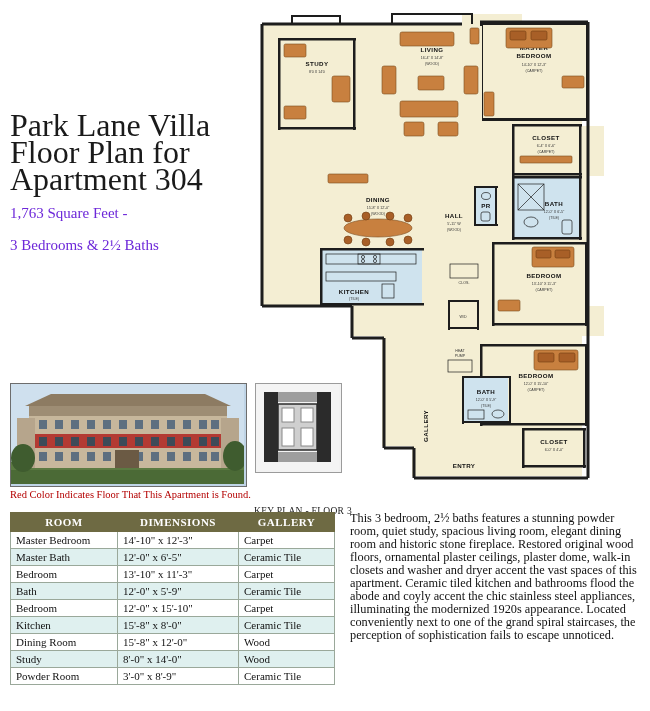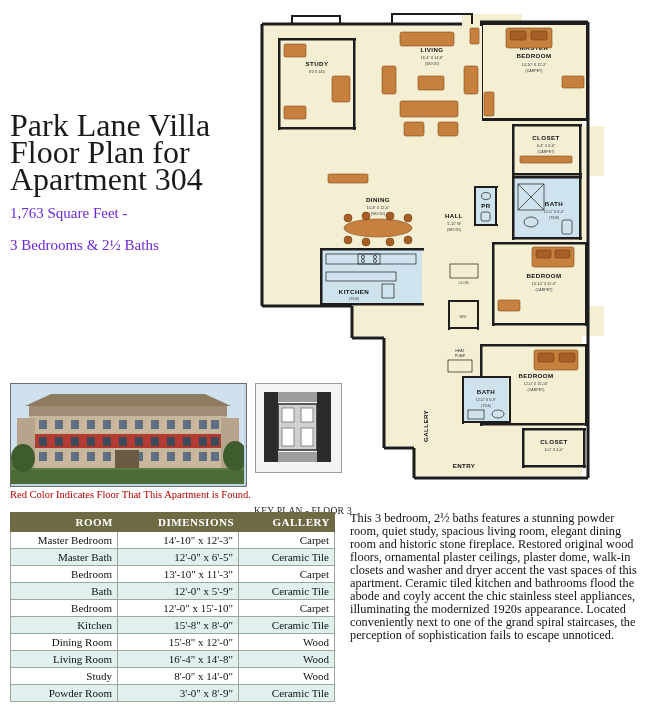--- a/index.html
+++ b/index.html
@@ -44,24 +44,24 @@
   }
   
   #room-table{
     position:absolute;left:10px;top:512px;width:325px;
     border-collapse:collapse;font-size:11px;
     font-family:"Liberation Serif", serif;
   }
   #room-table th{
     background:#6e6a43;color:#fff;font-weight:bold;font-size:11px;
     letter-spacing:.5px;padding:3px 4px;border:1px solid #6e6a43;
-    text-align:right;
+    text-align:center;
   }
   #room-table td{
-    border:1px solid #9aa89a;padding:2px 5px;color:#111;text-align:right;
+    border:1px solid #9aa89a;padding:2px 5px;color:#111;
   }
   #room-table tr:nth-child(odd) td{background:#ffffff;}
   #room-table tr:nth-child(even) td{background:#dff0ef;}
   #room-table td.c2{width:110px;}
   #room-table td.c3{width:85px;}
   
   #description{
     position:absolute;left:350px;top:512px;width:292px;
     font-size:12.3px;line-height:13px;color:#111;
     font-family:"Liberation Serif", serif;
@@ -396,25 +396,20 @@
       <td>Kitchen</td>
       <td class="c2">15'-8" x 8'-0"</td>
       <td class="c3">Ceramic Tile</td>
     </tr>
     <tr>
       <td>Dining Room</td>
       <td class="c2">15'-8" x 12'-0"</td>
       <td class="c3">Wood</td>
     </tr>
     <tr>
-      <td>Living Room</td>
-      <td class="c2">16'-4" x 14'-8"</td>
-      <td class="c3">Wood</td>
-    </tr>
-    <tr>
       <td>Study</td>
       <td class="c2">8'-0" x 14'-0"</td>
       <td class="c3">Wood</td>
     </tr>
     <tr>
       <td>Powder Room</td>
       <td class="c2">3'-0" x 8'-9"</td>
       <td class="c3">Ceramic Tile</td>
     </tr>
   </tbody>

